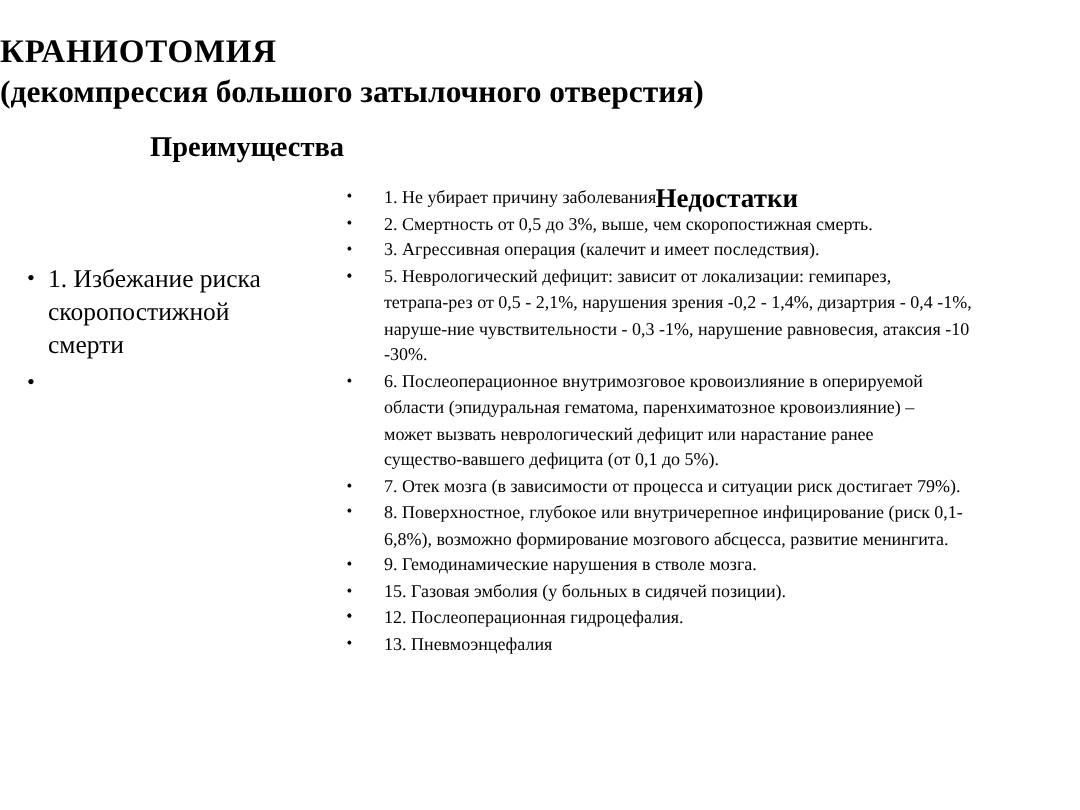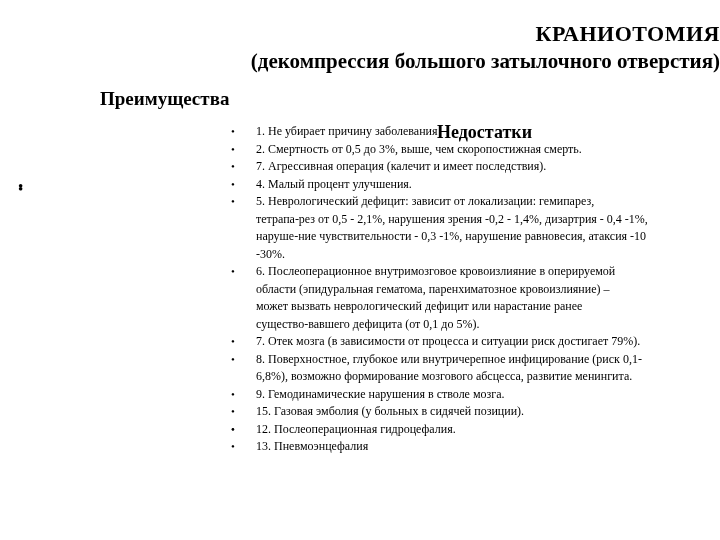--- a/index.html
+++ b/index.html
@@ -14,21 +14,21 @@
     background: #ffffff;
     color: #000000;
     font-family: "Liberation Serif", "DejaVu Serif", serif;
     overflow: hidden;
   }
   .title-block {
     position: absolute;
     top: 20px;
     left: 0;
     width: 720px;
-    text-align: right;
+    text-align: left;
     font-weight: 700;
   }
   .title-line1 {
     font-size: 22px;
     line-height: 28px;
     letter-spacing: 0.5px;
   }
   .title-line2 {
     font-size: 21px;
     line-height: 27px;
@@ -105,42 +105,44 @@
     <div class="title-line2">(декомпрессия большого затылочного отверстия)</div>
   </div>
 
   <div class="adv-heading">Преимущества</div>
 
   <div class="dis-heading">Недостатки</div>
 
   <ul class="adv-list">
     <li>
       <span class="marker">•</span>
+      <span class="li-text">1. Избежание риска
+скоропостижной
+смерти</span>
     </li>
     <li>
       <span class="marker">•</span>
     </li>
   </ul>
 
   <ul class="dis-list">
     <li>
       <span class="marker">•</span>
       <span class="li-text">1. Не убирает причину заболевания</span>
     </li>
     <li>
       <span class="marker">•</span>
       <span class="li-text">2. Смертность от 0,5 до 3%, выше, чем скоропостижная смерть.</span>
     </li>
     <li>
       <span class="marker">•</span>
-      <span class="li-text">7. Агрессивная операция (калечит и имеет последствия).</span>
+      <span class="li-text">3. Агрессивная операция (калечит и имеет последствия).</span>
     </li>
     <li>
       <span class="marker">•</span>
-      <span class="li-text">4. Малый процент улучшения.</span>
     </li>
     <li>
       <span class="marker">•</span>
       <span class="li-text">5. Неврологический дефицит: зависит от локализации: гемипарез,
 тетрапа-рез от 0,5 - 2,1%, нарушения зрения -0,2 - 1,4%, дизартрия - 0,4 -1%,
 наруше-ние чувствительности - 0,3 -1%, нарушение равновесия, атаксия -10
 -30%.</span>
     </li>
     <li>
       <span class="marker">•</span>

